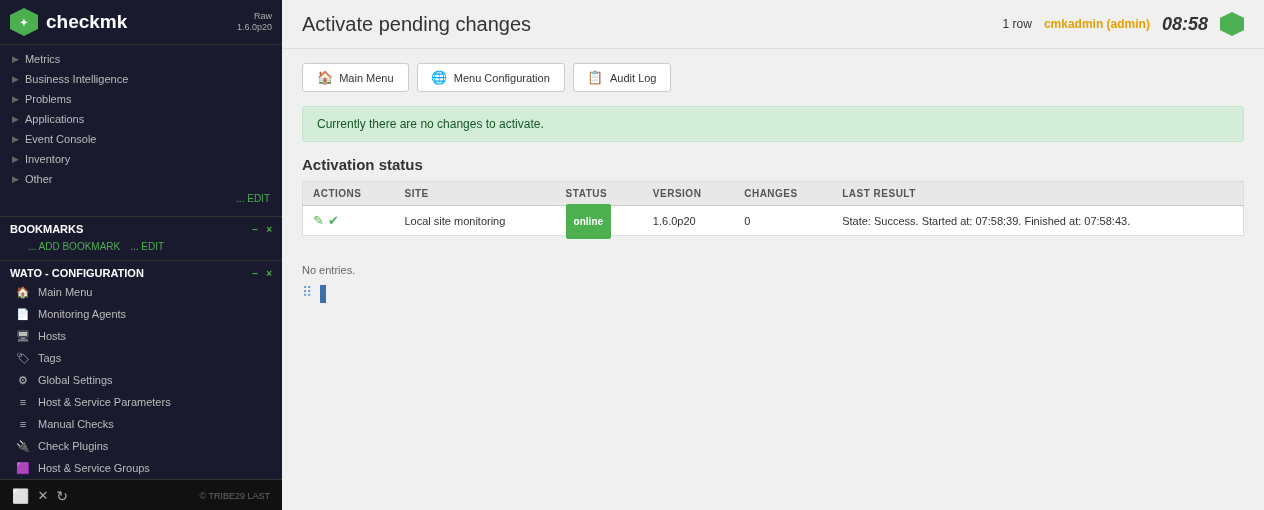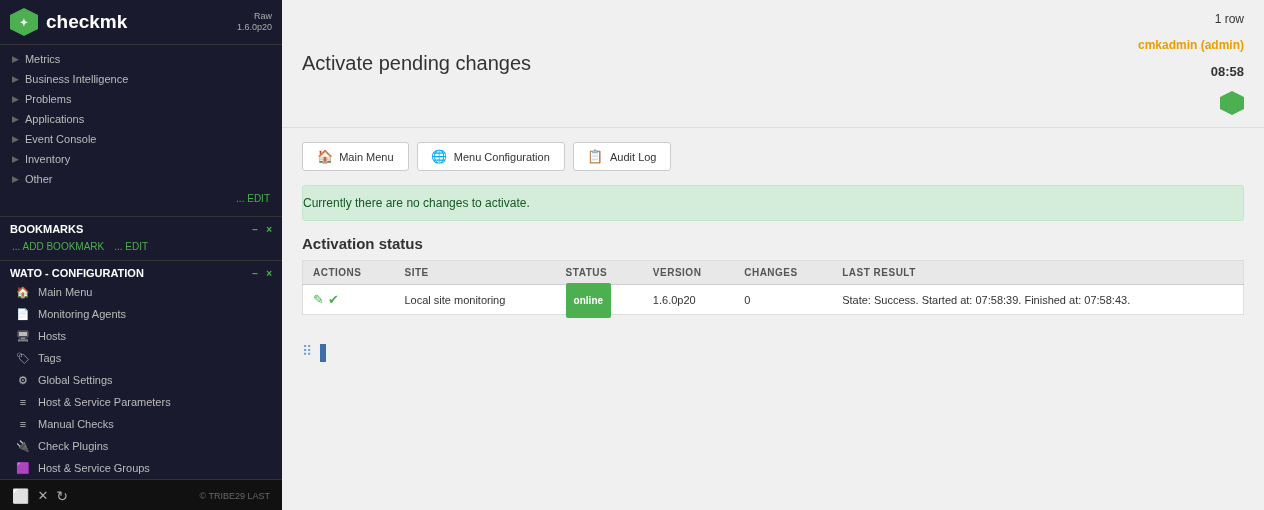--- a/index.html
+++ b/index.html
@@ -106,24 +106,24 @@
     }
     .topbar {
       background: #f0f0f0;
       padding: 12px 20px;
       display: flex;
       align-items: center;
       justify-content: space-between;
       border-bottom: 1px solid #ddd;
     }
     .page-title { font-size: 20px; color: #333; font-weight: normal; }
-    .topbar-right { display: flex; align-items: flex-end; gap: 12px; color: #666; font-size: 12px; flex-direction: column; }
+    .topbar-right { display: flex; align-items: center; gap: 12px; color: #666; font-size: 12px; }
     .row-count { color: #333; }
     .admin-link { color: #e8a000; font-weight: bold; }
-    .time-display { color: #333; font-weight: bold; font-size: 13px; }
+    .time-display { color: #333; font-weight: bold; font-size: 18px; font-style: italic; }
     .checkmk-badge {
       width: 24px; height: 24px;
       background: #4caf50;
       clip-path: polygon(50% 0%, 100% 25%, 100% 75%, 50% 100%, 0% 75%, 0% 25%);
       display: inline-block;
     }
 
     .content-area { padding: 14px 20px; flex: 1; }
 
     
@@ -140,21 +140,21 @@
       gap: 6px;
       color: #333;
     }
     .btn-icon { font-size: 13px; }
 
     
     .info-banner {
       background: #d4edda;
       border: 1px solid #c3e6cb;
       border-radius: 3px;
-      padding: 10px 0;
+      padding: 10px 14px;
       color: #155724;
       font-size: 12px;
       margin-bottom: 14px;
     }
 
     
     .section-title { font-size: 15px; color: #333; font-weight: bold; margin-bottom: 8px; }
 
     .status-table { width: 100%; border-collapse: collapse; background: #fff; border: 1px solid #ddd; margin-bottom: 28px; }
     .status-table th {
@@ -237,21 +237,21 @@
     </div>
   </div>
 
   <div class="section-header">
     <span>BOOKMARKS</span>
     <div class="section-controls">
       <span>−</span>
       <span>×</span>
     </div>
   </div>
-  <div style="padding: 4px 12px; display:flex; gap:10px;">
+  <div style="padding: 4px 28px; display:flex; gap:10px;">
     <span style="color:#4caf50; font-size:10px; cursor:pointer;">... ADD BOOKMARK</span>
     <span style="color:#4caf50; font-size:10px; cursor:pointer;">... EDIT</span>
   </div>
 
   <div class="section-header">
     <span>WATO - CONFIGURATION</span>
     <div class="section-controls">
       <span>−</span>
       <span>×</span>
     </div>
@@ -363,19 +363,20 @@
             </td>
             <td>1.6.0p20</td>
             <td>0</td>
             <td>State: Success. Started at: 07:58:39. Finished at: 07:58:43.</td>
           </tr>
         </tbody>
       </table>
     </div>
 
     <div>
+      <p class="no-entries">No entries.</p>
       <div>
         <span class="drag-handle">⠿</span>
         <span class="drag-bar"></span>
       </div>
     </div>
   </div>
 </div>
 
 </body></html>

